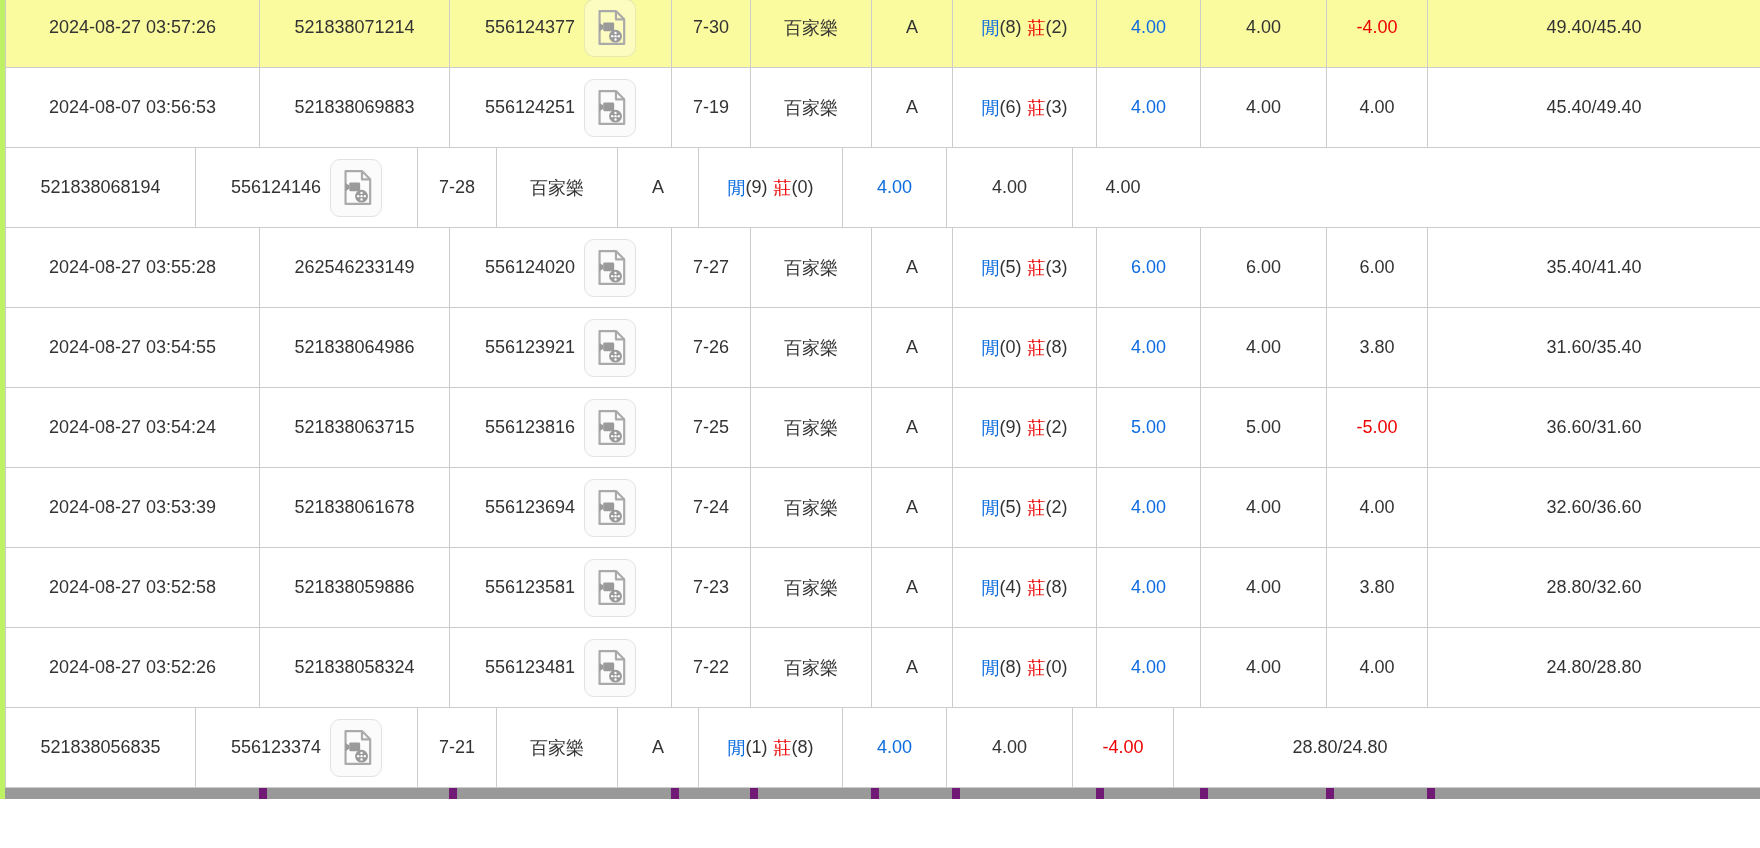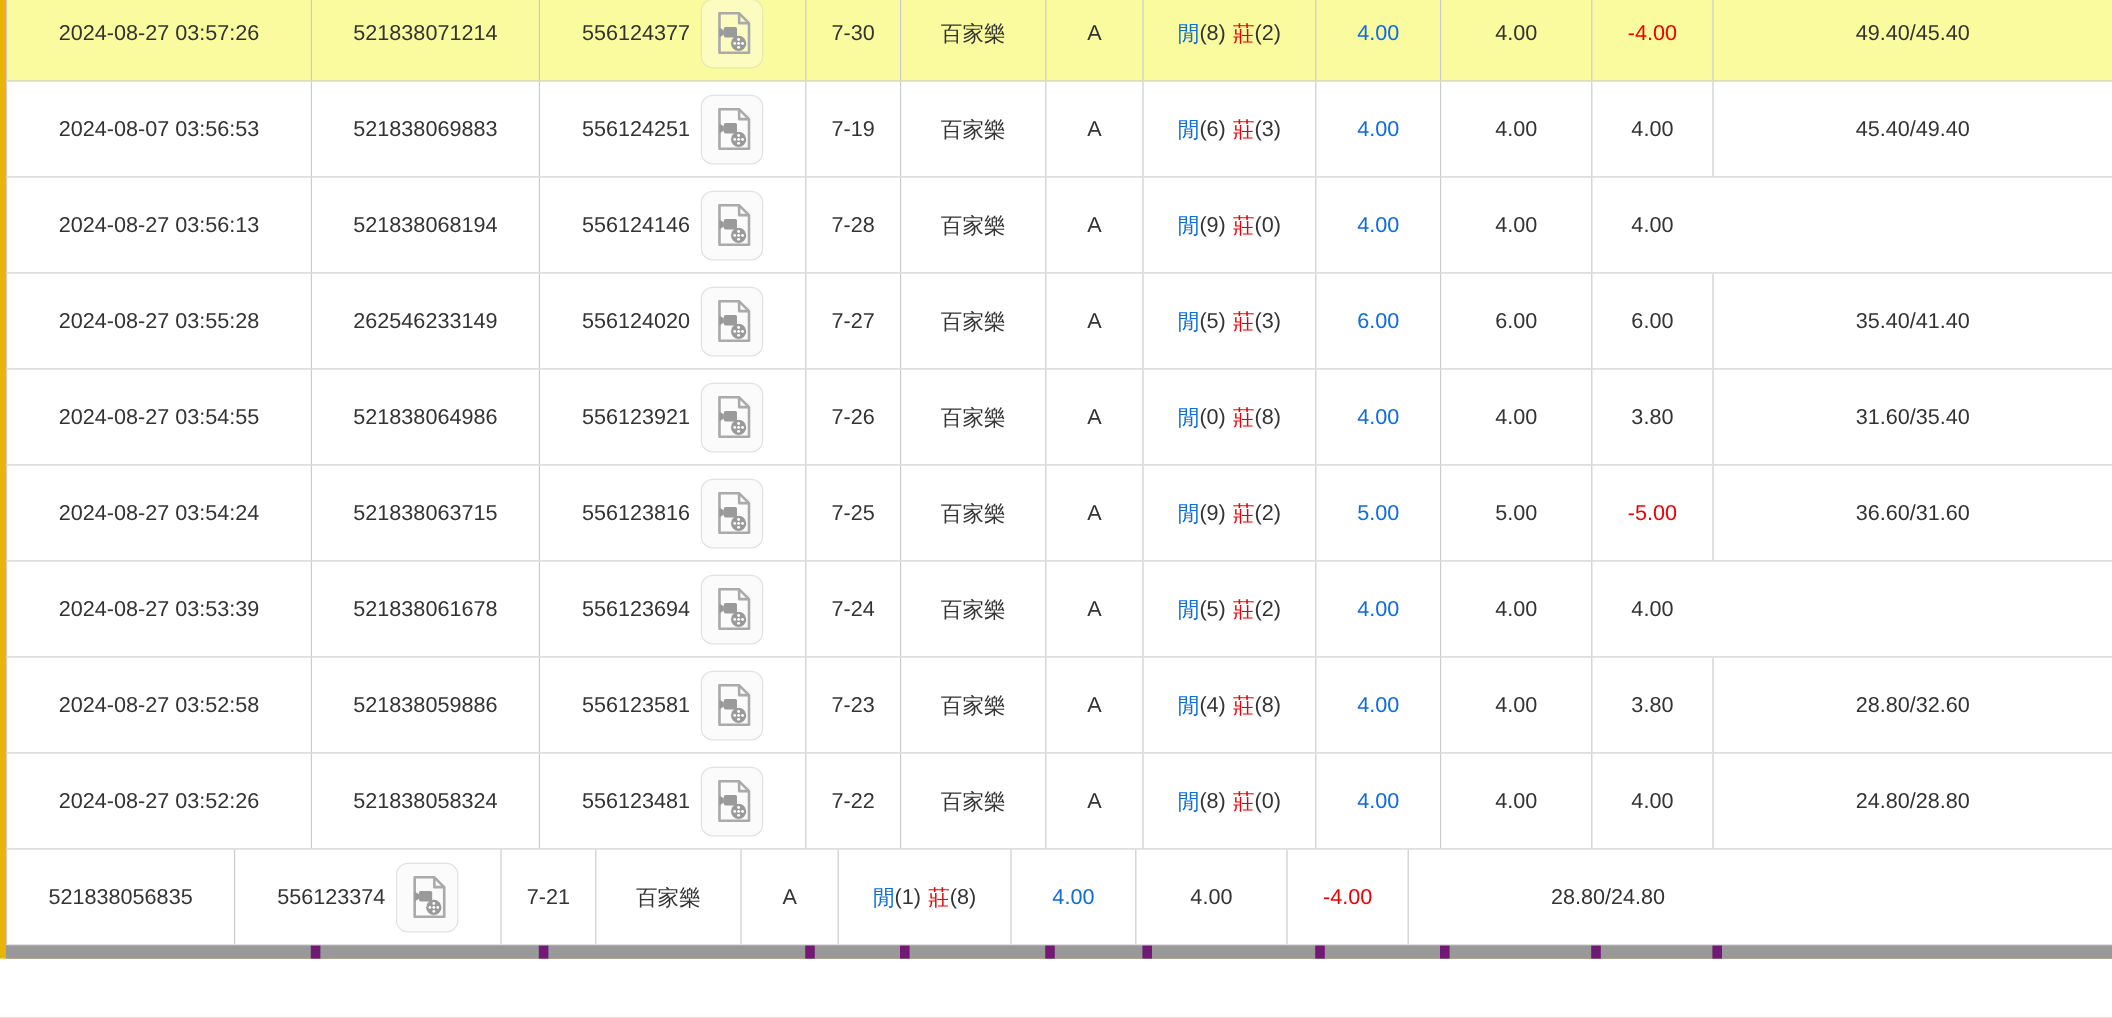--- a/index.html
+++ b/index.html
@@ -1,21 +1,21 @@
 <!DOCTYPE html>
 <html><head>
 <meta charset="utf-8">
 <style>
   html,body{margin:0;padding:0;background:#ffffff;}
   .page{
     position:relative;
     width:1760px;height:799px;
     overflow:hidden;
     font-family:"Liberation Sans", sans-serif;
-    background:#eab308;
+    background:#bef264;
   }
   .table{
     margin-left:5px;
     margin-top:-12px;           
     width:1755px;
   }
   .row{
     display:flex;
     height:80px;
     box-sizing:border-box;
@@ -147,21 +147,20 @@
             <span>(6)</span>
             <span class="red-txt gap">莊</span>
             <span>(3)</span>
           </div>
           <div class="cell c8 blue-txt">4.00</div>
           <div class="cell c9">4.00</div>
           <div class="cell c10">4.00</div>
           <div class="cell c11">45.40/49.40</div>
         </div>
         <div class="row">
-          <div class="cell c1">2024-08-27 03:56:13</div>
           <div class="cell c2">521838068194</div>
           <div class="cell c3">
             <span>556124146</span>
             <button class="video-btn">
               <svg width="31" height="37" viewBox="0 0 34 40" aria-hidden="true">
                 <path d="M5 2 h18 l9 9 v27 H5 Z" fill="none" stroke="#aaaaaa" stroke-width="2.4" stroke-linejoin="round"></path>
                 <path d="M23 2 v9 h9" fill="none" stroke="#aaaaaa" stroke-width="2.4" stroke-linejoin="round"></path>
                 <polygon points="9,17.5 4.8,15 4.8,24 9,21.5" fill="#9a9a9a"></polygon>
                 <rect x="9" y="14.5" width="12" height="9.5" rx="1.5" fill="#9a9a9a"></rect>
                 <circle cx="22.5" cy="29.5" r="7" fill="#9a9a9a"></circle>
@@ -313,20 +312,21 @@
           <div class="cell c6">A</div>
           <div class="cell c7">
             <span class="blue-txt">閒</span>
             <span>(5)</span>
             <span class="red-txt gap">莊</span>
             <span>(2)</span>
           </div>
           <div class="cell c8 blue-txt">4.00</div>
           <div class="cell c9">4.00</div>
           <div class="cell c10">4.00</div>
+          <div class="cell c11">32.60/36.60</div>
         </div>
         <div class="row">
           <div class="cell c1">2024-08-27 03:52:58</div>
           <div class="cell c2">521838059886</div>
           <div class="cell c3">
             <span>556123581</span>
             <button class="video-btn">
               <svg width="31" height="37" viewBox="0 0 34 40" aria-hidden="true">
                 <path d="M5 2 h18 l9 9 v27 H5 Z" fill="none" stroke="#aaaaaa" stroke-width="2.4" stroke-linejoin="round"></path>
                 <path d="M23 2 v9 h9" fill="none" stroke="#aaaaaa" stroke-width="2.4" stroke-linejoin="round"></path>

